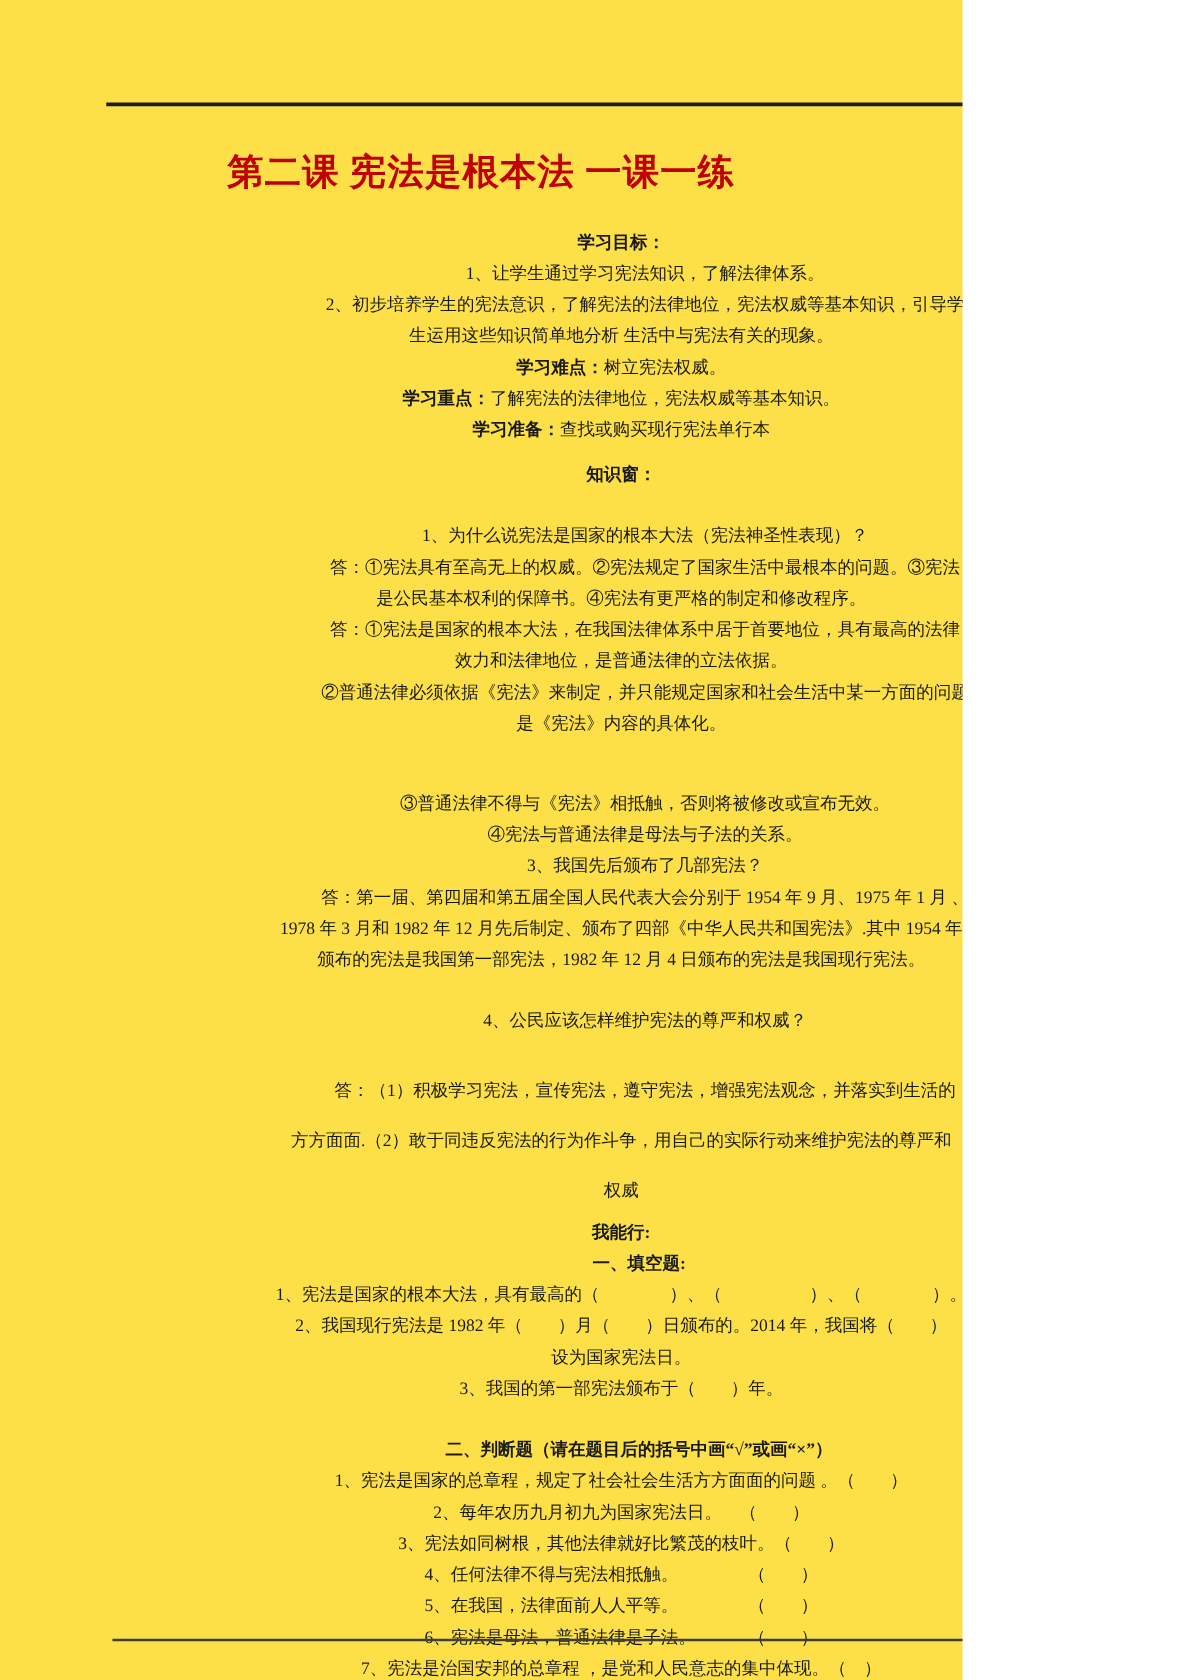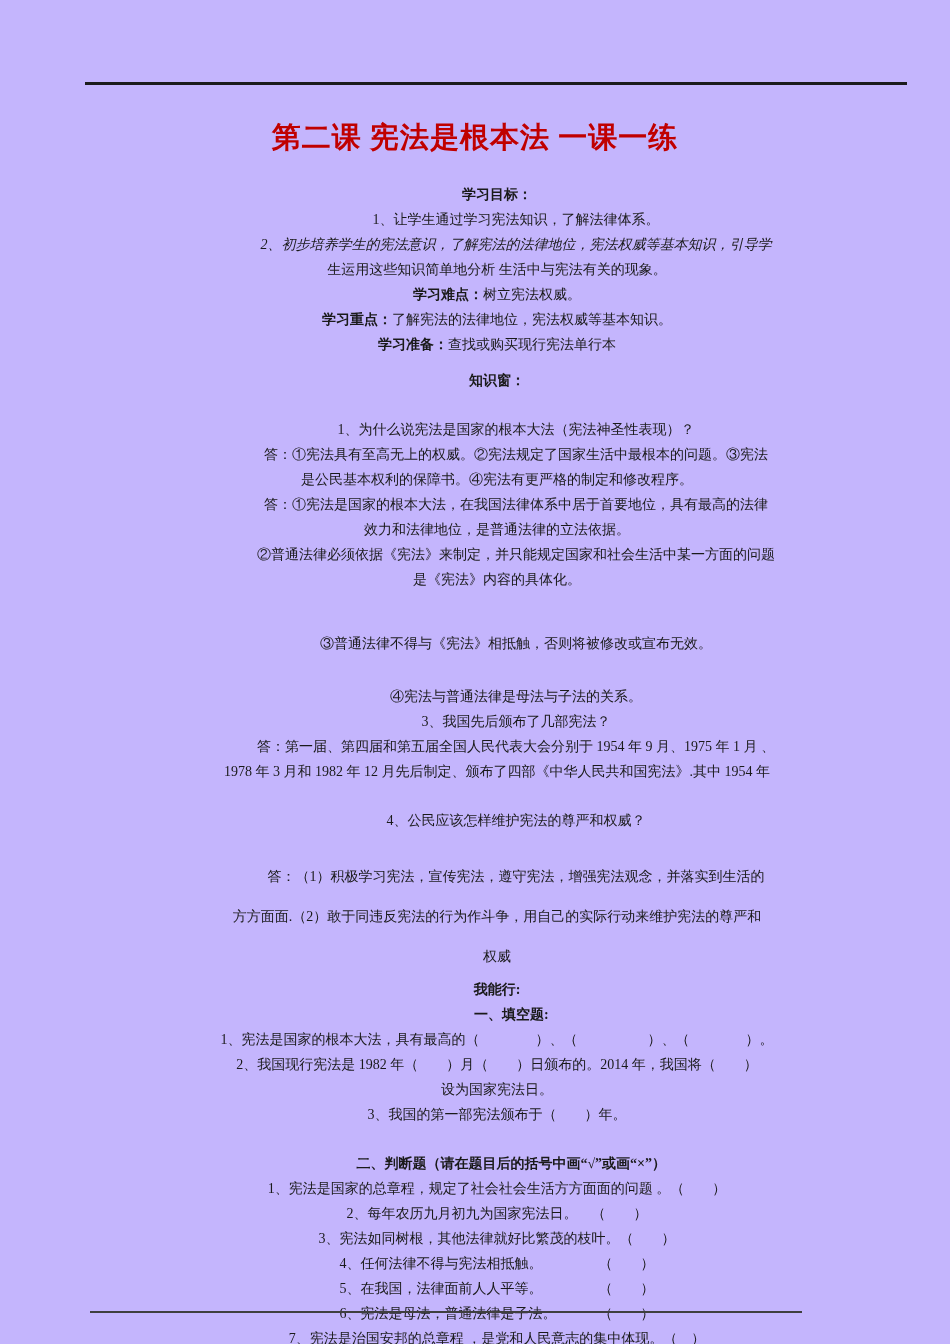--- a/index.html
+++ b/index.html
@@ -1,19 +1,19 @@
 <!DOCTYPE html>
 <html><head>
 <meta charset="utf-8">
 <style>
   html,body{margin:0;padding:0;background:#ffffff;}
   .page{
     position:relative;
-    width:950px;height:1344px;
-    background:#c4b5fd;
+    width:770px;height:1344px;
+    background:#fde047;
     font-family:"Liberation Serif","DejaVu Serif",serif;
     color:#1a1a1a;
     overflow:hidden;
   }
   .rule-top{
     position:absolute;left:85px;top:82px;width:822px;height:0;
     border-top:3px solid #1c1c1c;
   }
   .rule-bottom{
     position:absolute;left:90px;top:1311px;width:712px;height:0;
@@ -36,38 +36,39 @@
 </style>
 </head>
 <body>
 
 <div class="page">
   <div class="rule-top"></div>
   <h1 class="title" style="color: rgb(192, 0, 0);">第二课 宪法是根本法 一课一练</h1>
   <div class="content">
       <div class="line bold">学习目标：</div>
       <div class="line" style="padding-left: 38px;">1、让学生通过学习宪法知识，了解法律体系。</div>
-      <div class="line" style="padding-left: 38px; font-style: italic;">2、初步培养学生的宪法意识，了解宪法的法律地位，宪法权威等基本知识，引导学</div>
+      <div class="line" style="padding-left: 38px;">2、初步培养学生的宪法意识，了解宪法的法律地位，宪法权威等基本知识，引导学</div>
       <div class="line">生运用这些知识简单地分析 生活中与宪法有关的现象。</div>
       <div class="line"><span class="bold">学习难点：</span>树立宪法权威。</div>
       <div class="line"><span class="bold">学习重点：</span>了解宪法的法律地位，宪法权威等基本知识。</div>
       <div class="line"><span class="bold">学习准备：</span>查找或购买现行宪法单行本</div>
       <div class="line gap-md bold">知识窗：</div>
       <div class="line gap-sm" style="padding-left: 38px;">1、为什么说宪法是国家的根本大法（宪法神圣性表现）？</div>
       <div class="line" style="padding-left: 38px;">答：①宪法具有至高无上的权威。②宪法规定了国家生活中最根本的问题。③宪法</div>
       <div class="line">是公民基本权利的保障书。④宪法有更严格的制定和修改程序。</div>
       <div class="line" style="padding-left: 38px;">答：①宪法是国家的根本大法，在我国法律体系中居于首要地位，具有最高的法律</div>
       <div class="line">效力和法律地位，是普通法律的立法依据。</div>
       <div class="line" style="padding-left: 38px;">②普通法律必须依据《宪法》来制定，并只能规定国家和社会生活中某一方面的问题</div>
       <div class="line">是《宪法》内容的具体化。</div>
       <div class="line" style="padding-left: 38px; margin-top: 39px;">③普通法律不得与《宪法》相抵触，否则将被修改或宣布无效。</div>
-      <div class="line" style="padding-left: 38px; margin-top: 28px;">④宪法与普通法律是母法与子法的关系。</div>
+      <div class="line" style="padding-left: 38px;">④宪法与普通法律是母法与子法的关系。</div>
       <div class="line" style="padding-left: 38px;">3、我国先后颁布了几部宪法？</div>
       <div class="line" style="padding-left: 38px;">答：第一届、第四届和第五届全国人民代表大会分别于 1954 年 9 月、1975 年 1 月 、</div>
       <div class="line">1978 年 3 月和 1982 年 12 月先后制定、颁布了四部《中华人民共和国宪法》.其中 1954 年</div>
+      <div class="line">颁布的宪法是我国第一部宪法，1982 年 12 月 4 日颁布的宪法是我国现行宪法。</div>
       <div class="line gap-sm" style="padding-left: 38px;">4、公民应该怎样维护宪法的尊严和权威？</div>
       <div class="line sp gap-sm" style="padding-left: 38px;">答：（1）积极学习宪法，宣传宪法，遵守宪法，增强宪法观念，并落实到生活的</div>
       <div class="line sp">方方面面.（2）敢于同违反宪法的行为作斗争，用自己的实际行动来维护宪法的尊严和</div>
       <div class="line sp">权威</div>
       <div class="line bold">我能行:</div>
       <div class="line bold" style="padding-left: 28.5px;">一、填空题:</div>
       <div class="line">1、宪法是国家的根本大法，具有最高的（　　　　）、（　　　　　）、（　　　　）。</div>
       <div class="line">2、我国现行宪法是 1982 年（　　）月（　　）日颁布的。2014 年，我国将（　　）</div>
       <div class="line">设为国家宪法日。</div>
       <div class="line">3、我国的第一部宪法颁布于（　　）年。</div>

